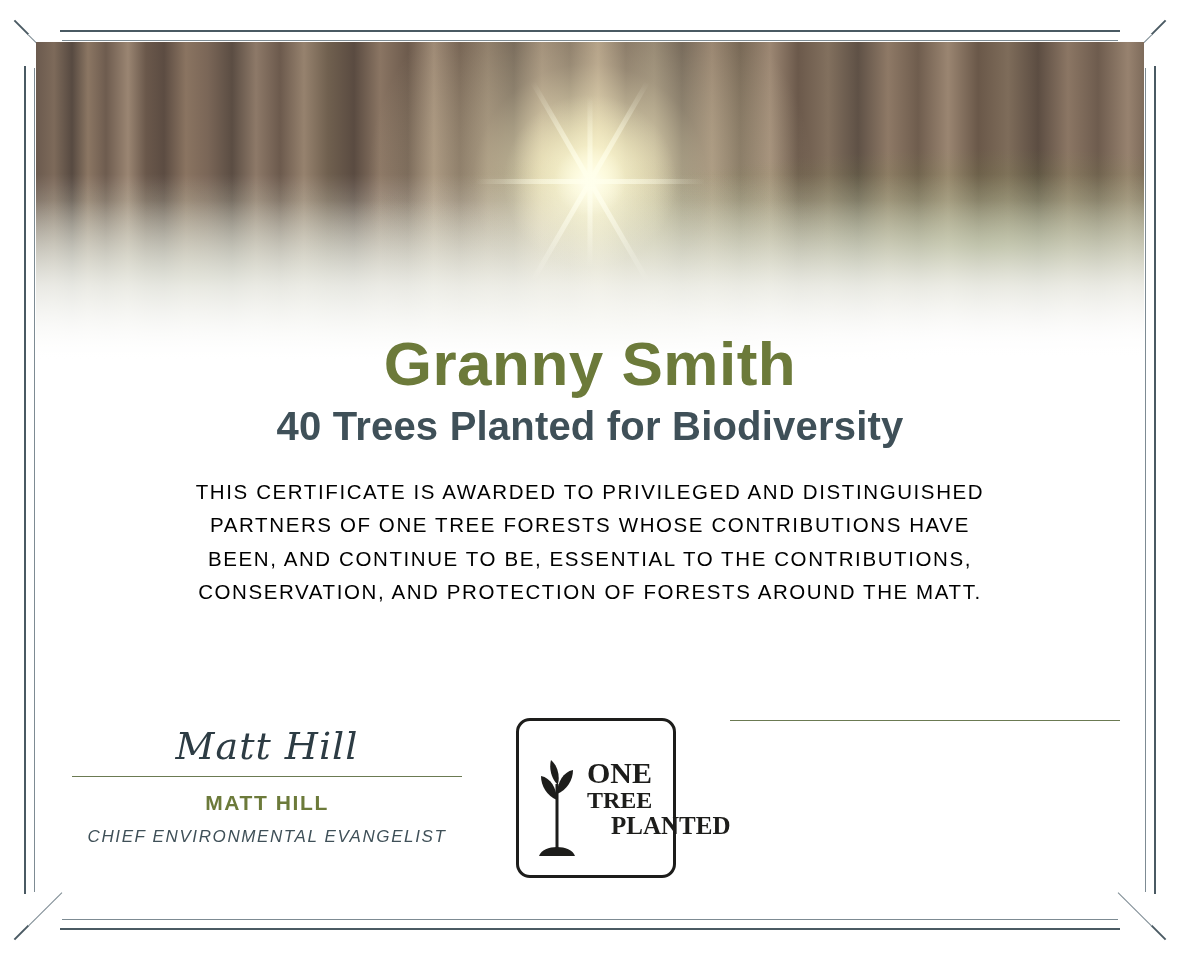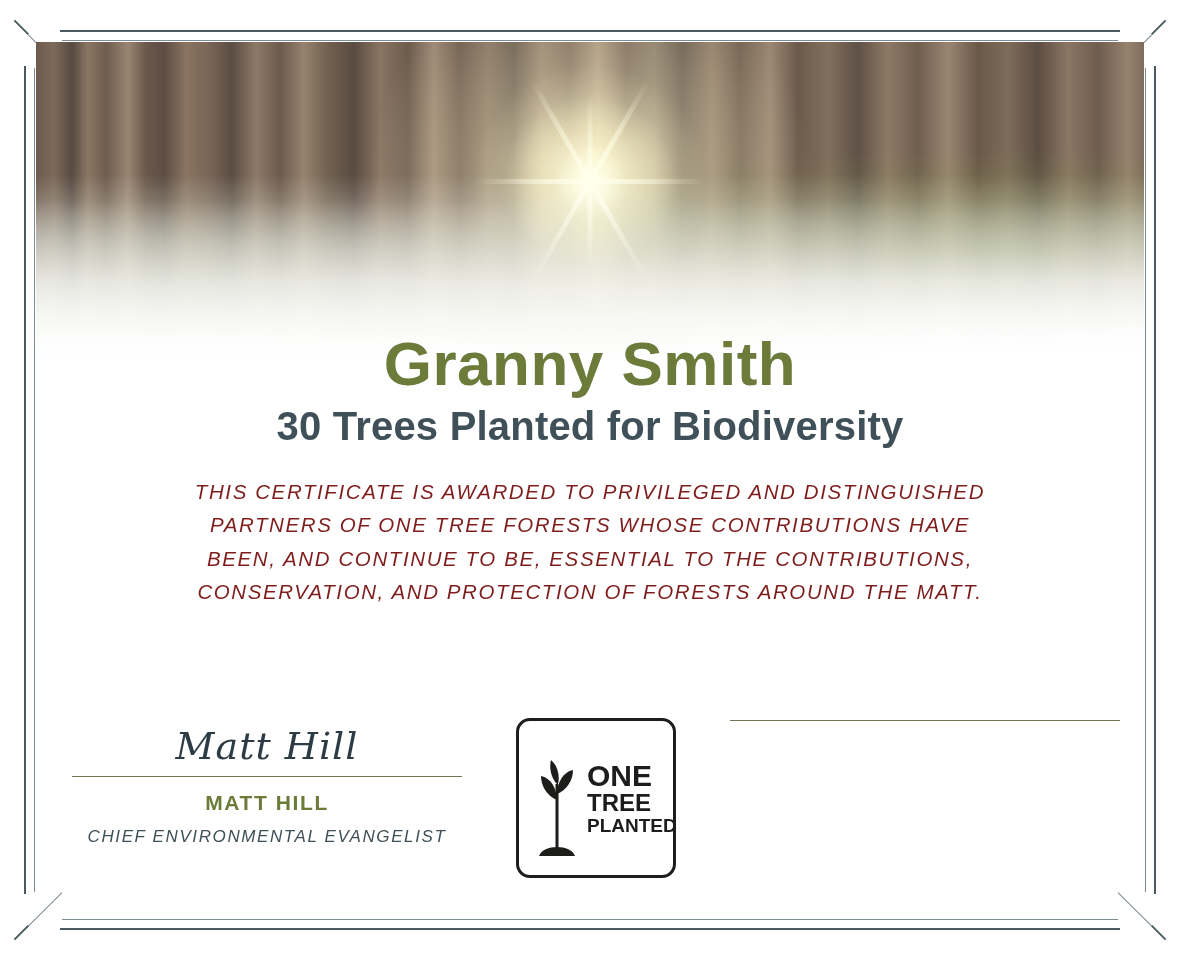--- a/index.html
+++ b/index.html
@@ -171,26 +171,25 @@
   }
   .achievement {
     font-size: 40px;
     font-weight: bold;
     color: #3f5058;
     letter-spacing: 0.2px;
     margin: 0 0 26px 0;
   }
   .body-text {
     font-size: 20.5px;
-    color: #7f1d1d;
+    color: #000000;
     letter-spacing: 1.6px;
     line-height: 1.62;
     margin: 0 auto;
     max-width: 950px;
-    font-style: italic;
   }
   .body-text .line { display: block; white-space: nowrap; }
 
   
   .sig-row {
     position: absolute;
     left: 72px;
     right: 60px;
     bottom: 78px;
     display: flex;
@@ -248,38 +247,39 @@
   .logo-box {
     width: 160px;
     height: 160px;
     border: 3px solid #1d1d1b;
     border-radius: 14px;
     box-sizing: border-box;
     display: flex;
     align-items: center;
     padding: 8px 10px;
     background: #ffffff;
+    font-family: Liberation Serif, serif;
   }
   .logo-mark {
     width: 56px;
     height: 120px;
     flex: 0 0 56px;
   }
   .logo-words {
     flex: 1;
     text-align: left;
     font-weight: bold;
     color: #1d1d1b;
     line-height: 1.02;
     letter-spacing: 0px;
     padding-left: 2px;
   }
   .logo-words .w1 { font-size: 30px; }
   .logo-words .w2 { font-size: 24px; }
-  .logo-words .w3 { font-size: 19px; }
+  .logo-words .w3 { font-size: 25px; margin-left: 24px; }
 </style>
 </head>
 <body>
 
 <div class="certificate">
 
   <div class="frame-outer"></div>
   <div class="frame-inner"></div>
   <div class="corner tl"></div>
   <div class="corner tr"></div>
@@ -296,21 +296,21 @@
     <div class="photo-sun"></div>
     <div class="photo-ray r1"></div>
     <div class="photo-ray r2"></div>
     <div class="photo-ray r3"></div>
     <div class="photo-ray r4"></div>
     <div class="photo-fade"></div>
   </div>
 
   <div class="content">
     <div class="recipient-name">Granny Smith</div>
-    <div class="achievement">30 Trees Planted for Biodiversity</div>
+    <div class="achievement">40 Trees Planted for Biodiversity</div>
     <div class="body-text">
       <span class="line">THIS CERTIFICATE IS AWARDED TO PRIVILEGED AND DISTINGUISHED</span>
       <span class="line">PARTNERS OF ONE TREE FORESTS WHOSE CONTRIBUTIONS HAVE</span>
       <span class="line">BEEN, AND CONTINUE TO BE, ESSENTIAL TO THE CONTRIBUTIONS,</span>
       <span class="line">CONSERVATION, AND PROTECTION OF FORESTS AROUND THE MATT.</span>
     </div>
   </div>
 
   <div class="sig-row">
 

